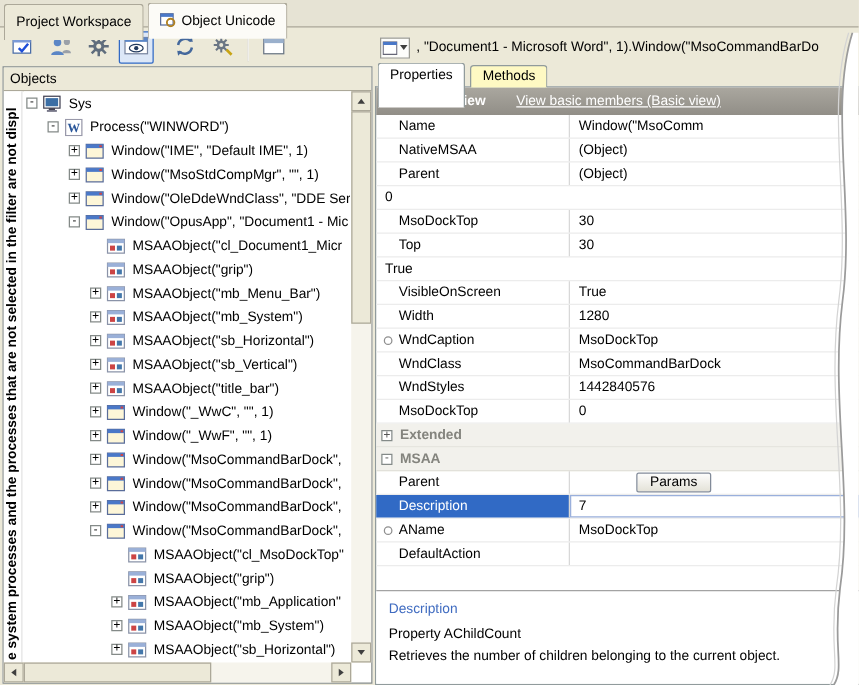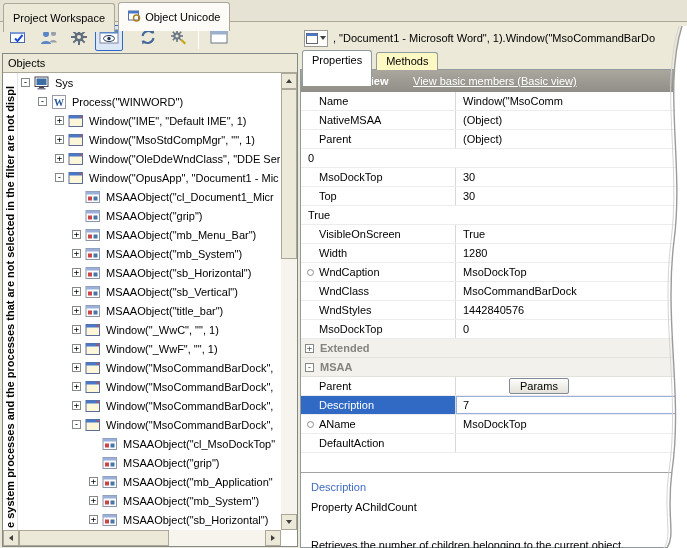--- a/index.html
+++ b/index.html
@@ -95,21 +95,21 @@
   .grid-section { height: 19px; display: flex; align-items: center; background: #f2f1ec;
     color: #84847e; font-weight: bold; border-bottom: 1px solid #e2e1da; }
   .grid-section .expander { margin: 0 6px 0 4px; color: #555; font-weight: normal; }
   .params-btn { margin-left: 46px; height: 16px; line-height: 14px; padding: 0 10px;
     font-size: 11px; font-family: "Liberation Sans", sans-serif;
     border: 1px solid #828b99; border-radius: 2px; background: linear-gradient(#fdfdfc, #e4e2d8); cursor: pointer; }
 
   #description { position: absolute; left: 0; right: 0; top: 402px; bottom: 0;
     border-top: 1px solid #a3a3a3; background: #fff; padding: 8px 10px; }
   #desc-title { color: #3f6bc0; margin-bottom: 8px; }
-  #desc-prop { margin-bottom: 26px; }
+  #desc-prop { margin-bottom: 6px; }
 
   
   #page-curl { position: absolute; right: 0; top: 26px; width: 40px; height: 522px;
     z-index: 6; pointer-events: none; }
 </style>
 </head>
 <body>
 
 <div id="tabbar">
   <div class="top-tab">

